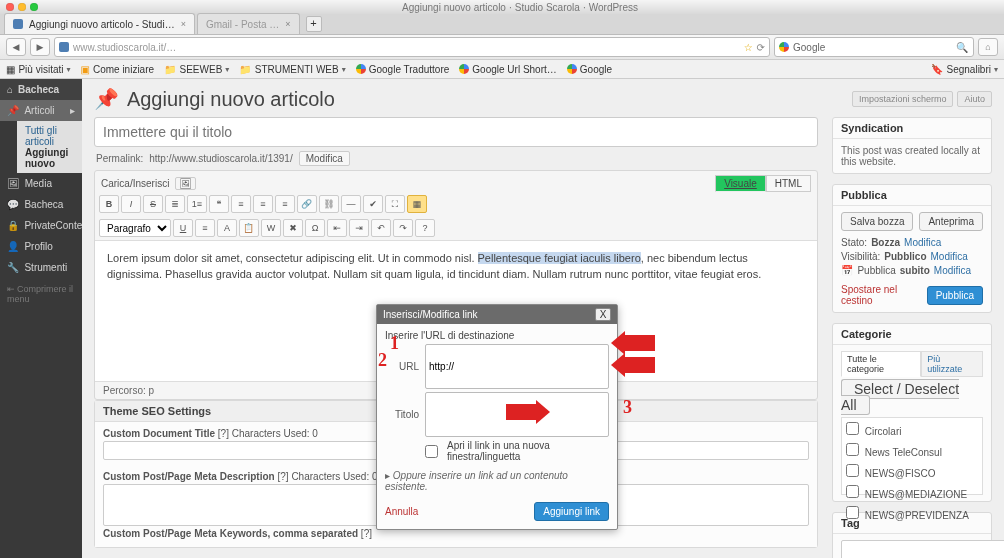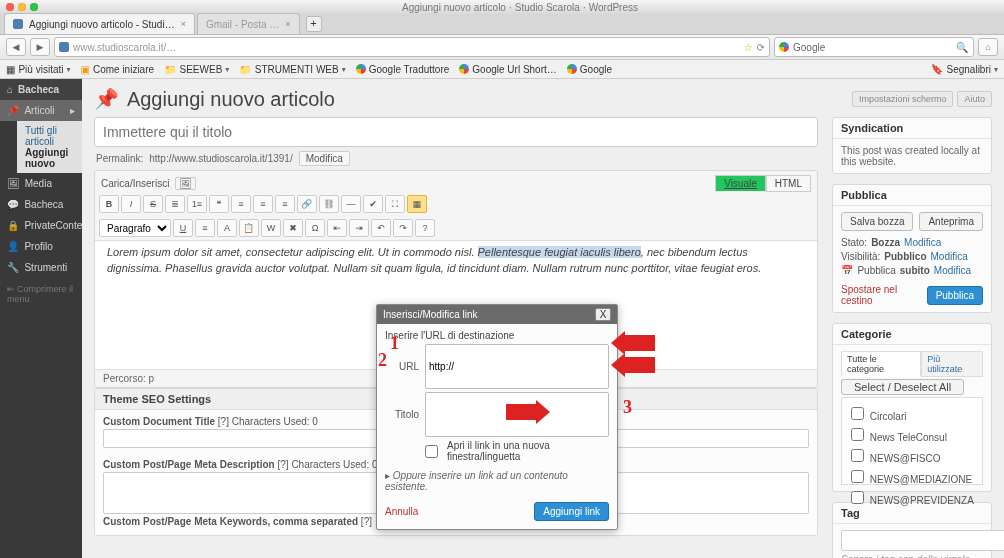--- a/index.html
+++ b/index.html
@@ -50,21 +50,21 @@
   .editor { border:1px solid #d7d7d7; background:#f5f5f5; border-radius:3px; }
   .ed-head { display:flex; align-items:center; padding:4px 6px 0 6px; gap:6px; font-size:10px; color:#555;}
   .ed-head .spacer{flex:1}
   .ed-tabs { display:flex;}
   .ed-tab-btn { border:1px solid #ccc; background:#f7f7f7; padding:2px 8px; font-size:10px; color:#444;}
   .ed-tab-btn.active { background:#22c55e; border-bottom-color:#eee;text-decoration:underline;}
   .toolbar { display:flex; gap:2px; padding:3px 4px; flex-wrap:wrap;}
   .tbtn { width:18px; height:16px; border:1px solid #ccc; background:#fafafa; border-radius:2px; color:#555; font-size:9px; display:flex;align-items:center;justify-content:center;}
   .tbtn.on { background:#ffe08a; border-color:#e0b23e;}
   .para-select { height:18px; border:1px solid #ccc; border-radius:2px; background:#fff; font-size:10px; padding:0 3px;}
-  .ed-body { background:#fff; border-top:1px solid #ddd; min-height:120px; padding:4px 12px; font-size:11px; color:#444; line-height:1.45;font-style:italic;}
+  .ed-body { background:#fff; border-top:1px solid #ddd; min-height:120px; padding:10px 12px; font-size:11px; color:#444; line-height:1.45;}
   .ed-body .hl { background:#c5d8ef;}
   .ed-foot { display:flex; font-size:10px; color:#666; padding:3px 8px; border-top:1px solid #ddd;}
 
   .metabox { border:1px solid #d9d9d9; background:#f7f7f7; border-radius:3px; margin-bottom:10px;}
   .metabox .mb-title { padding:4px 8px; font-size:11px; color:#444; font-weight:bold; background:#efefef; border-bottom:1px solid #ddd;}
   .metabox .mb-body { padding:6px 8px; font-size:10px; color:#555; background:#fcfcfc;}
   .mb-body label { display:block; margin-bottom:2px;}
   .mb-body textarea, .mb-body input[type=text].full { width:100%; border:1px solid #ccc; border-radius:2px; box-sizing:border-box; font-size:10px; padding:3px;}
   .mb-body textarea { height:42px; resize:none;}
 
@@ -72,21 +72,21 @@
   .side-box .sb-title { padding:4px 8px; font-weight:bold; font-size:11px; color:#333; border-bottom:1px solid #e3e3e3;}
   .side-box .sb-body { padding:6px 8px; font-size:10px; color:#555;}
   .btn { border:1px solid #bbb; background:#f4f4f4; border-radius:3px; padding:3px 8px; font-size:10px; color:#444; cursor:pointer;}
   .btn.primary { background:#2f8fd4; border-color:#1f6fa8; color:#fff; }
   .linklike { color:#2e6fa4; cursor:pointer;}
   .red { color:#b33; }
   .status-row { display:flex; align-items:center; gap:4px; margin:3px 0;}
   .mini-tabs { display:flex; font-size:9px; }
   .mini-tab { padding:2px 5px; border:1px solid #ddd; background:#f2f2f2; color:#2e6fa4;}
   .mini-tab.active { background:#fff; border-bottom-color:#fff; color:#333;}
-  .cat-list { background:#fff; border:1px solid #ddd; padding:5px; height:76px; font-size:10px;}
+  .cat-list { background:#fff; border:1px solid #ddd; height:76px; font-size:10px;}
   .cat-list label { display:block; padding:1px 0;}
   .indent { padding-left:14px;}
 
   
   .modal { position:absolute; left:376px; top:225px; width:240px; background:#fcfcfc; border:1px solid #888; border-radius:2px; box-shadow:0 2px 8px rgba(0,0,0,.3); z-index:20; font-size:10px; color:#444;}
   .modal-title { background:#6b6b6b; color:#fff; padding:3px 6px; font-size:10px; display:flex; align-items:center;}
   .modal-title .mx { margin-left:auto; background:#eee; color:#333; border:1px solid #888; width:14px; text-align:center; border-radius:2px; cursor:pointer;}
   .modal-body { padding:6px 8px; }
   .frow { display:flex; align-items:center; gap:6px; margin:3px 0;}
   .frow label { width:34px; text-align:right; color:#555;}
@@ -352,21 +352,21 @@
           </div>
         </div>
 
         <div class="side-box">
           <div class="sb-title">Categorie</div>
           <div class="sb-body">
             <div class="mini-tabs">
               <div class="mini-tab active">Tutte le categorie</div>
               <div class="mini-tab">Più utilizzate</div>
             </div>
-            <div style="margin:4px 0"><span class="btn" style="font-size:11px;padding:1px 12px">Select / Deselect All</span></div>
+            <div style="margin:4px 0"><span class="btn" style="font-size:14px;padding:1px 12px">Select / Deselect All</span></div>
             <div class="cat-list">
               <label><input type="checkbox" style=""> <span>Circolari</span></label>
               <label><input type="checkbox" style=""> <span>News TeleConsul</span></label>
               <label class="indent"><input type="checkbox" style=""> <span>NEWS@FISCO</span></label>
               <label class="indent"><input type="checkbox" style=""> <span>NEWS@MEDIAZIONE</span></label>
               <label class="indent"><input type="checkbox" style=""> <span>NEWS@PREVIDENZA</span></label>
             </div>
           </div>
         </div>
 

